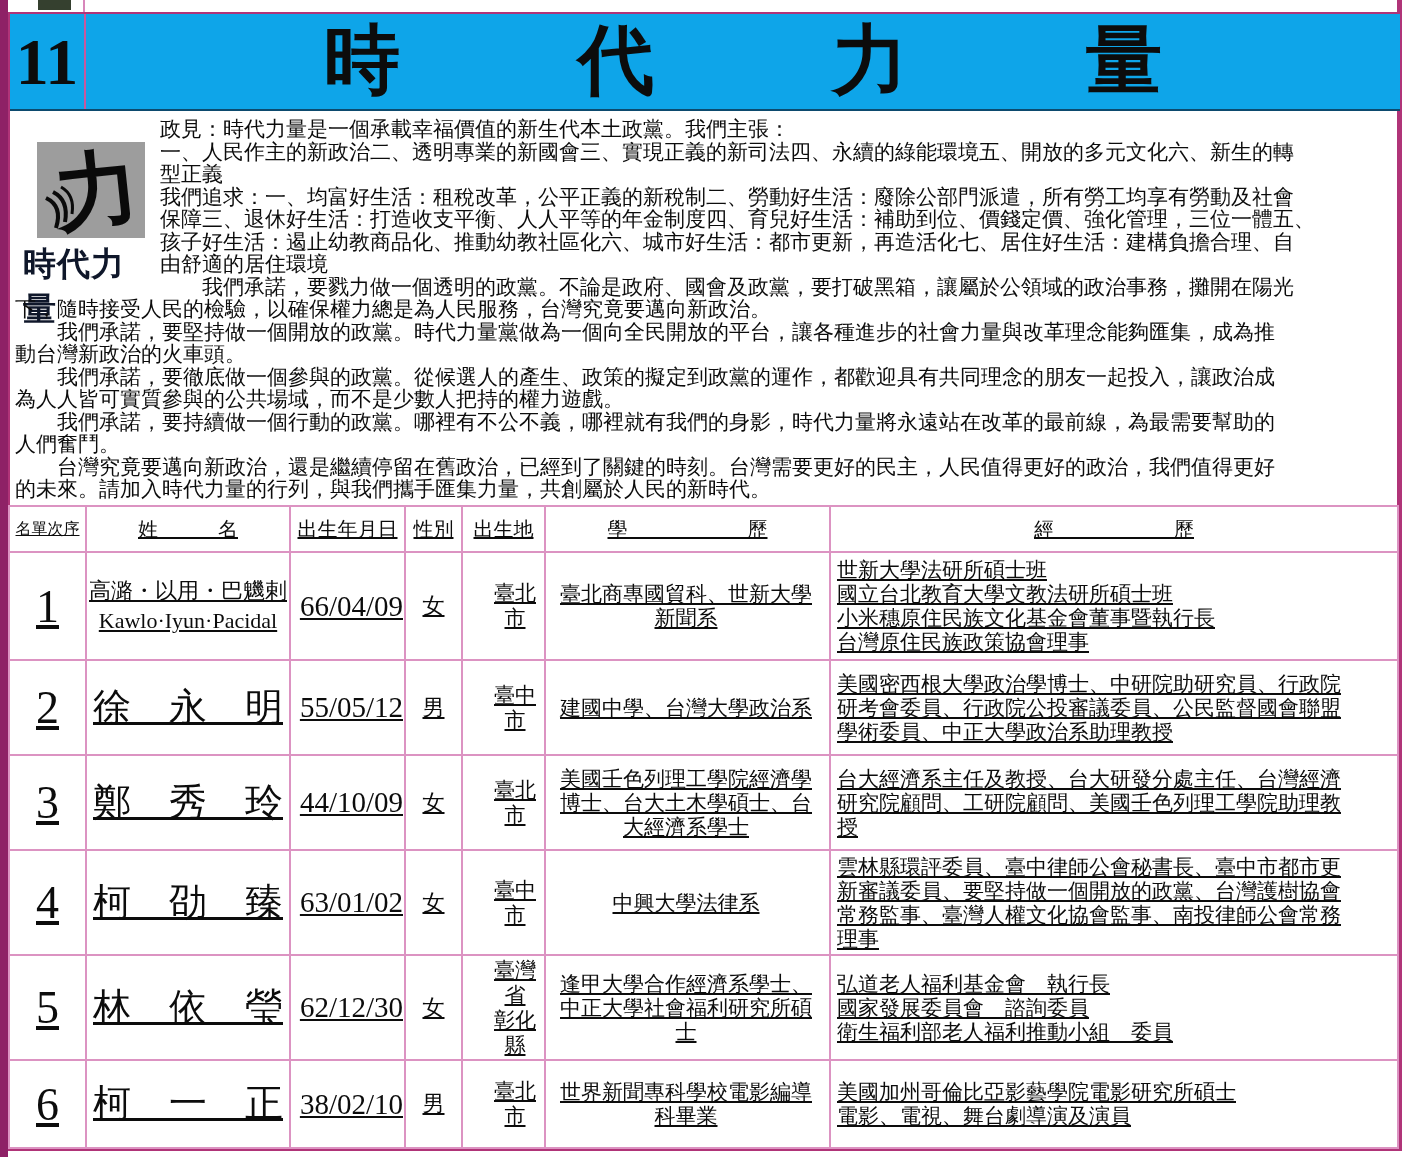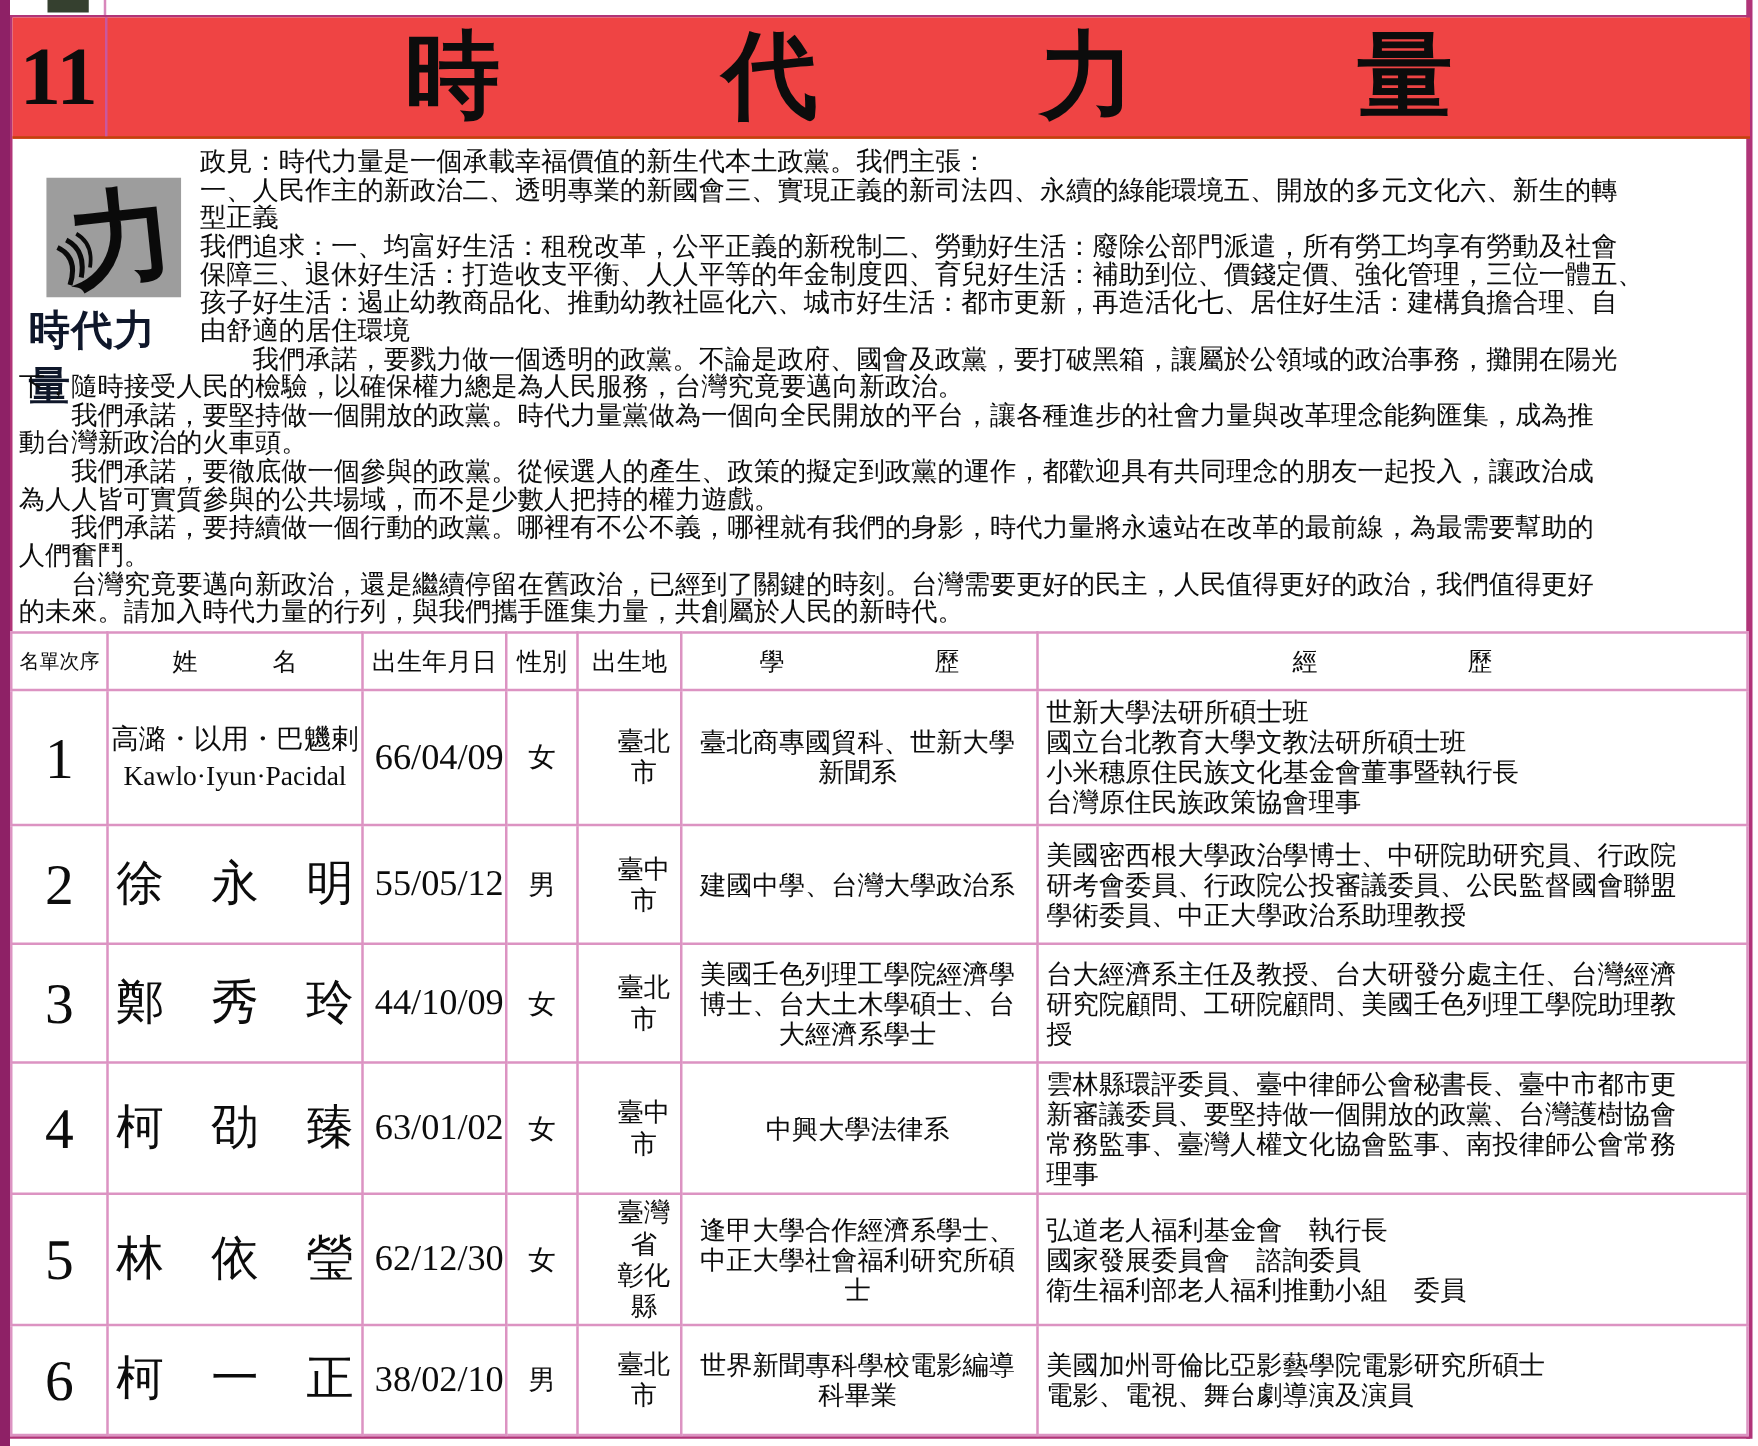--- a/index.html
+++ b/index.html
@@ -9,36 +9,36 @@
   .leftbar{position:absolute;left:0;top:0;width:8px;height:1157px;background:#8e2166;}
   .rightbar{position:absolute;left:1397px;top:0;width:5px;height:1151px;background:#b03478;}
   .frame-top{position:absolute;left:8px;top:12px;width:1392px;height:2px;background:#b03478;}
   .frame-left{position:absolute;left:8px;top:12px;width:2px;height:1138px;background:#b03478;}
   .frame-bottom{position:absolute;left:8px;top:1148px;width:1392px;height:3px;background:#b03478;}
   
   .remnant-cell{position:absolute;left:38px;top:0;width:33px;height:10px;background:#35402f;}
   .remnant-vline{position:absolute;left:83px;top:0;width:2px;height:13px;background:#d887bb;}
   
   .titlerow{position:absolute;left:10px;top:14px;width:1390px;height:95px;display:flex;
-            border-bottom:2px solid #c2410c;background:#ef4444;}
+            border-bottom:2px solid #0c4a6e;background:#0ea5e9;}
   .numbox{width:74px;border-right:2px solid #c9579e;display:flex;align-items:center;justify-content:center;
           font-size:66px;font-weight:bold;}
   .titlebox{flex:1;display:flex;align-items:center;justify-content:center;gap:178px;
             font-size:76px;font-weight:600;letter-spacing:0;}
   
   .policy{position:absolute;left:10px;top:110px;width:1388px;height:395px;padding:8px 0 0 5px;overflow:hidden;}
   .logo{float:left;width:145px;height:172px;}
   .logo-sq{display:block;margin:24px 0 0 22px;}
   .wordmark{margin:4px 0 0 8px;width:132px;text-align:left;
             font-family:"Liberation Sans","DejaVu Sans",sans-serif;font-weight:900;
             font-size:33px;letter-spacing:1px;color:#0f172a;}
   .pline{height:22.5px;line-height:22.5px;font-size:21px;white-space:nowrap;overflow:visible;}
   
   .candtable{position:absolute;left:8px;top:505px;border-collapse:collapse;table-layout:fixed;
-             width:1256px;background:#fff;}
+             width:1256px;background:#fff;text-decoration:underline;}
   .candtable th,.candtable td{border:2px solid #dc93c2;overflow:hidden;}
   .candtable{border:2px solid #b03478;}
   .candtable thead tr{height:46px;}
   th{font-weight:normal;font-size:20px;white-space:pre;}
   th.h-order{font-size:16px;}
   td{vertical-align:middle;}
   .c-order{font-size:46px;text-align:center;}
   .c-name{font-size:38px;text-align:center;white-space:pre-line;line-height:1.15;}
   .c-name.name-sm{font-size:22px;line-height:1.35;}
   .c-birth{font-size:29px;text-align:right;letter-spacing:0;}

